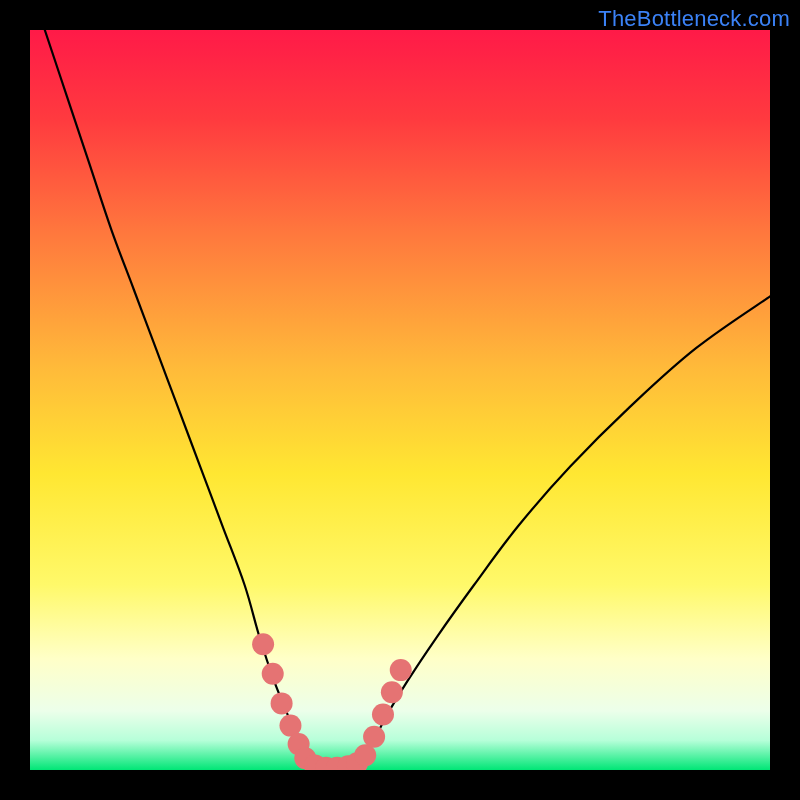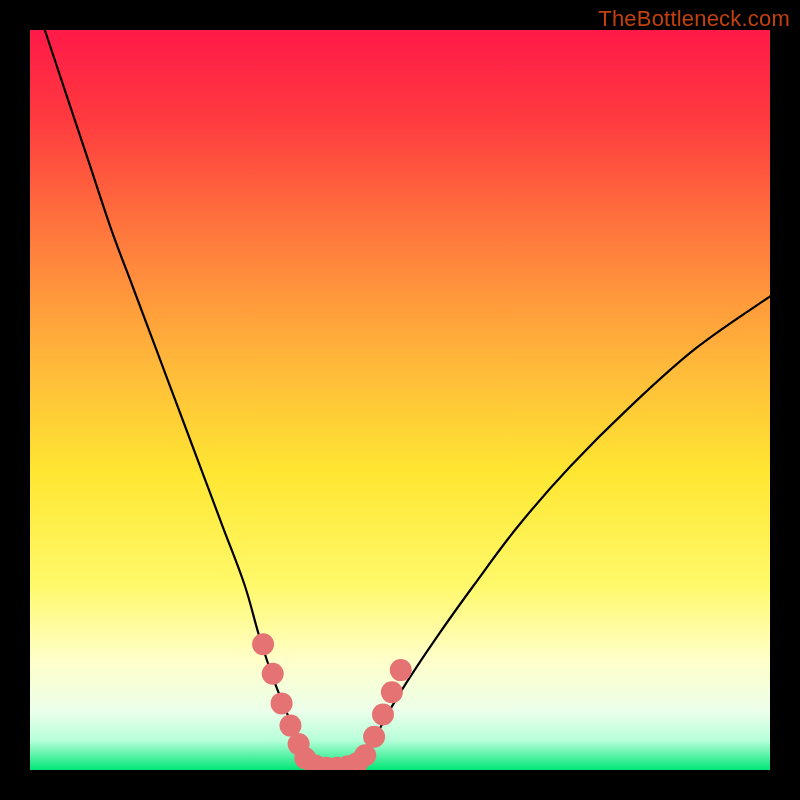--- a/index.html
+++ b/index.html
@@ -11,21 +11,21 @@
     position: relative;
   }
   .watermark {
     position: absolute;
     top: 6px;
     right: 10px;
     z-index: 10;
     font-family: Arial, Helvetica, sans-serif;
     font-size: 22px;
     font-weight: 500;
-    color: #c2410c;
+    color: #3b82f6;
     letter-spacing: 0.2px;
   }
   .plot-area {
     position: absolute;
     top: 30px;
     left: 30px;
     width: 740px;
     height: 740px;
   }
   .plot-area svg {

